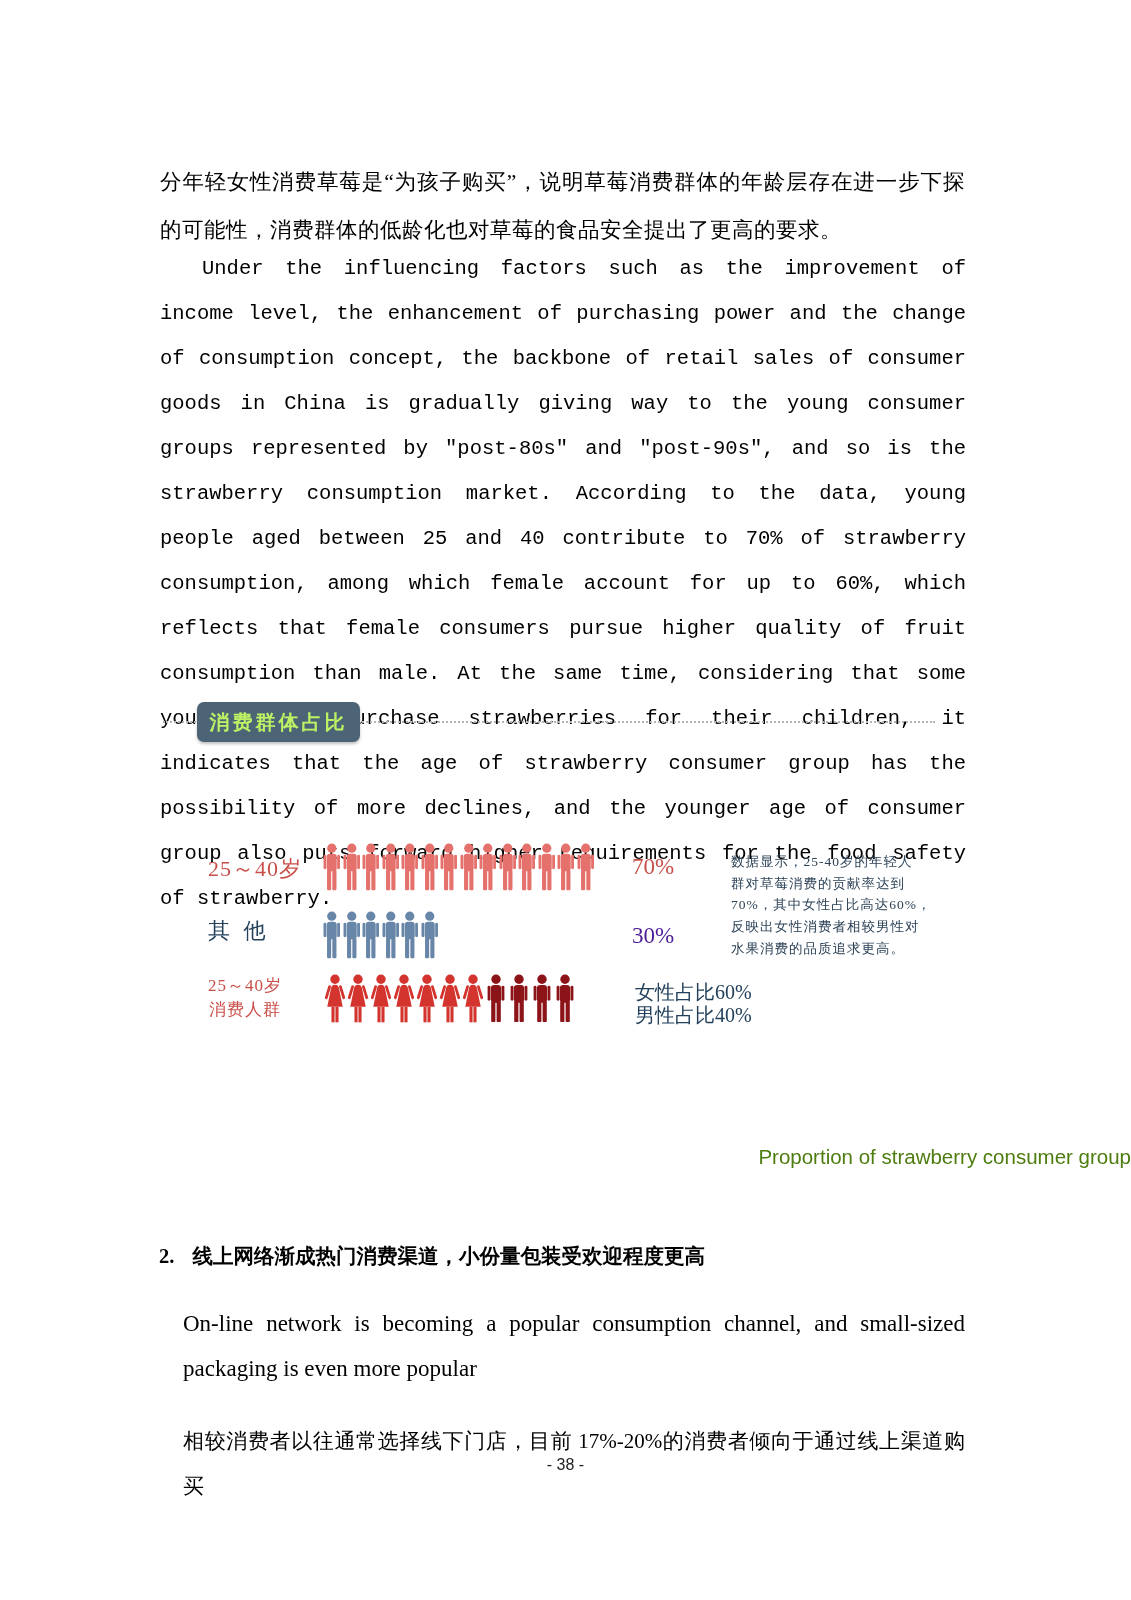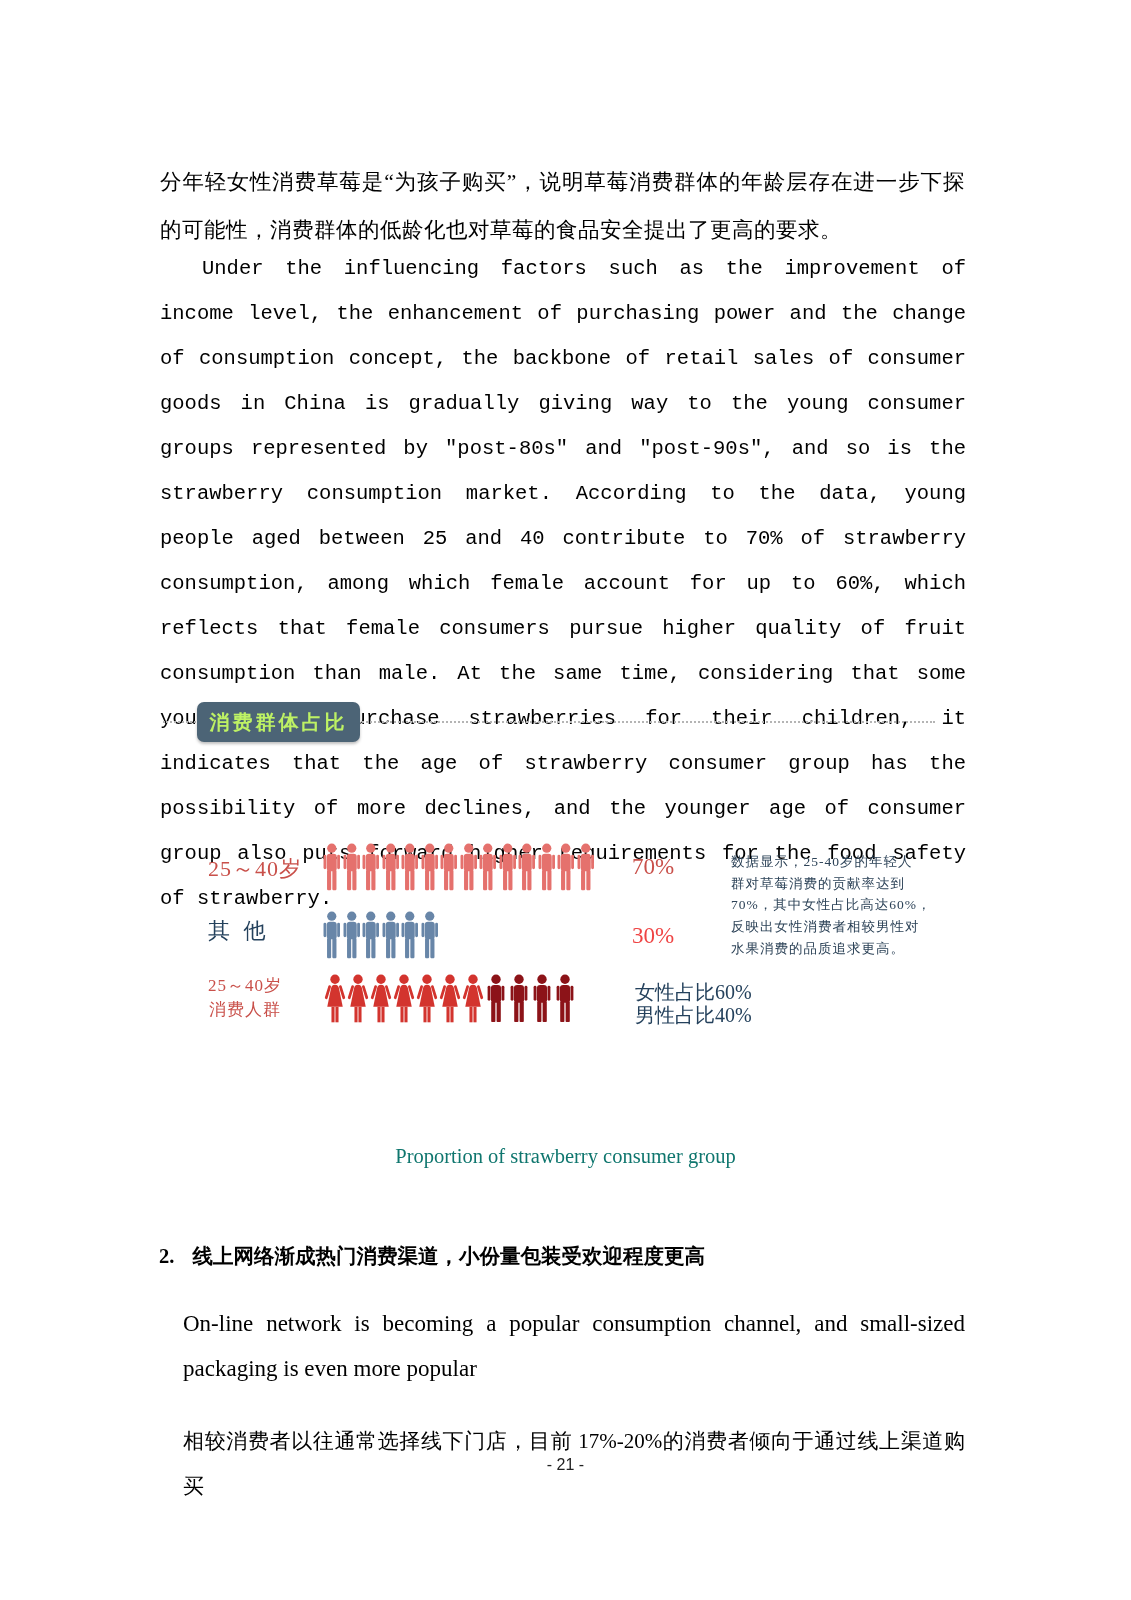--- a/index.html
+++ b/index.html
@@ -34,22 +34,22 @@
   #row3 .icons svg + svg { margin-left:-3px; }
   .pct { position:absolute; left:632px; font-size:23px; }
   #row1 .pct { top:16px; }
   #row2 .pct { top:15px; }
   #row3 .anno { position:absolute; left:635px; top:9px; font-size:20px; line-height:23px; white-space:nowrap; }
 
   #side-note { position:absolute; left:731px; top:851px; width:164px;
     font-size:13.5px; line-height:21.7px; letter-spacing:1px; }
   #side-note div { white-space:nowrap; }
 
-  #caption { position:absolute; left:0; top:1124px; width:1131px; text-align:center;
-    font-family:Liberation Serif, serif; font-size:20.5px; color:#0f766e; }
+  #caption { position:absolute; left:0; top:1124px; width:1131px; text-align:right;
+    font-family:Liberation Sans, sans-serif; font-size:20.5px; color:#4d7c0f; }
 
   #sec2 { position:absolute; left:159px; top:1242px; width:806px; font-weight:bold; font-size:20.5px; }
   #sec2 .sec-title { margin-left:13px; }
   #p3 { left:183px; top:1278px; width:782px; font-size:23px; line-height:45px; }
   #p4 { left:183px; top:1398px; width:782px; font-size:21px; line-height:45px; }
 
   #page-num { position:absolute; left:0; top:1456px; width:1131px; text-align:center;
     font-size:16px; color:#222; font-family:"Liberation Sans","DejaVu Sans",sans-serif; }
 
   .person-icon { display:block; }
@@ -232,21 +232,21 @@
   </svg>
           <svg class="person-icon" width="19.5" height="54" viewBox="0 0 36 96" fill="#6886a8" xmlns="http://www.w3.org/2000/svg">
     <circle cx="18" cy="9.5" r="8.5"></circle>
     <rect x="8.8" y="20" width="18.4" height="32" rx="6"></rect>
     <rect x="2.8" y="21.5" width="5.2" height="27" rx="2.6"></rect>
     <rect x="28" y="21.5" width="5.2" height="27" rx="2.6"></rect>
     <rect x="9.3" y="50" width="7.6" height="37" rx="1.5"></rect>
     <rect x="19.1" y="50" width="7.6" height="37" rx="1.5"></rect>
   </svg>
         </span>
-      <span class="pct" style="color: #ef4444;">30%</span>
+      <span class="pct" style="color: #4c1d95;">30%</span>
     </div>
 
     <div class="fig-row" id="row3">
       <span class="row-label" style="color: rgb(201, 80, 74);">
         <span style="display:block">25～40岁</span>
         <span style="display:block">消费人群</span>
       </span>
       <span class="icons" id="row3-icons">
           <svg class="person-icon" width="26" height="53" viewBox="0 0 40 96" fill="#d3342e" xmlns="http://www.w3.org/2000/svg">
       <circle cx="20" cy="9.5" r="8.5"></circle>
@@ -354,14 +354,14 @@
     <p id="caption">Proportion of strawberry consumer group</p>
   </div>
 
   <div id="sec2">
     <span class="sec-num">2.</span>
     <span class="sec-title">线上网络渐成热门消费渠道，小份量包装受欢迎程度更高</span>
   </div>
   <p class="para" id="p3">On-line network is becoming a popular consumption channel, and small-sized packaging is even more popular</p>
   <p class="para" id="p4">相较消费者以往通常选择线下门店，目前 17%-20%的消费者倾向于通过线上渠道购买</p>
 
-  <div id="page-num">- 21 -</div>
+  <div id="page-num">- 38 -</div>
 </div>
 
 </body></html>

